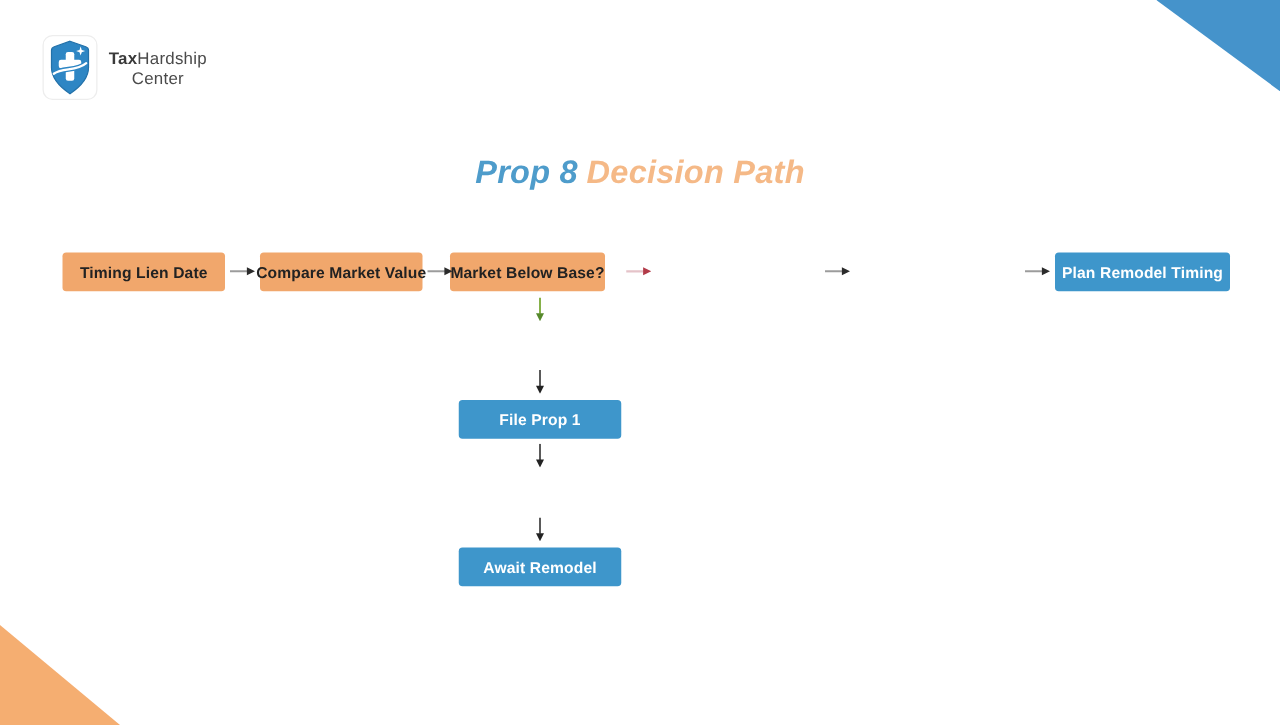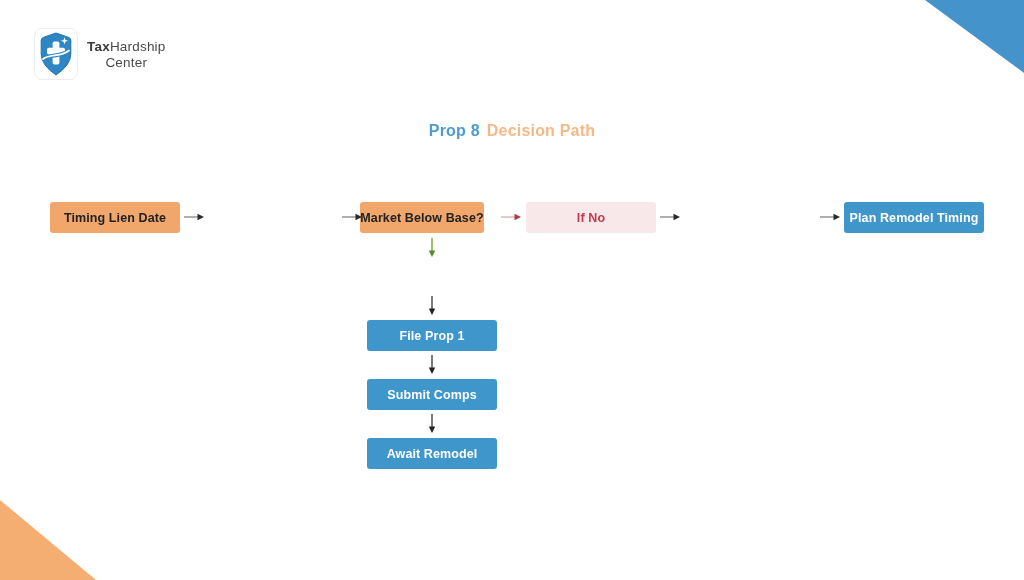--- a/index.html
+++ b/index.html
@@ -23,21 +23,21 @@
   .logo-card {
     width:44px; height:52px; border:1px solid #ededed; border-radius:8px;
     display:flex; align-items:center; justify-content:center; background:#fff;
   }
   .logo-text { margin-left:9px; margin-top:11px; text-align:center;
     font-size:13.5px; line-height:16px; color:#4a4a4a; letter-spacing:0.2px; }
   .logo-text .b { font-weight:bold; color:#3a3a3a; }
   
   .title {
     position:absolute; left:0; top:122px; width:1024px; text-align:center;
-    font-size:16px; font-weight:bold; letter-spacing:0.2px;
+    font-size:26px; font-weight:bold; letter-spacing:0.2px;font-style:italic;
   }
   .title .t1 { color:#4E9CCB; margin-right:7px; }
   .title .t2 { color:#F5B987; }
   
   .node {
     position:absolute; top:202px; height:31px; border-radius:3px;
     display:flex; align-items:center; justify-content:center;
     font-size:12.5px; font-weight:bold; white-space:nowrap; letter-spacing:0.1px;
   }
   .node.branch-node { top:auto; left:367px; width:130px; }
@@ -71,22 +71,22 @@
       <div><span class="b">Tax</span><span>Hardship</span></div>
       <div>Center</div>
     </div>
   </div>
 
   <div class="title">
     <span class="t1">Prop 8</span><span class="t2">Decision Path</span>
   </div>
 
   <div class="node orange" style="left:50px;width:130px">Timing Lien Date</div>
+  <div class="node orange" style="left:208px;width:130px">Compare Market Value</div>
   <div class="node orange" style="left:360px;width:124px">Market Below Base?</div>
-  <div class="node pink" style="left:526px;width:130px">If No</div>
   <div class="node blue" style="left:844px;width:140px">Plan Remodel Timing</div>
 
   <svg class="h-arrow" style="left:183px" width="22" height="10">
     <line x1="1" y1="5" x2="15" y2="5" stroke="#9C9C9C" stroke-width="1.6"></line>
     <path d="M14.5 1.8 L21 5 L14.5 8.2 Z" fill="#2B2B2B"></path>
   </svg>
   <svg class="h-arrow" style="left:341px" width="22" height="10">
     <line x1="1" y1="5" x2="15" y2="5" stroke="#9C9C9C" stroke-width="1.6"></line>
     <path d="M14.5 1.8 L21 5 L14.5 8.2 Z" fill="#2B2B2B"></path>
   </svg>
@@ -109,20 +109,19 @@
   </svg>
   <svg class="v-arrow" style="top:296px" width="10" height="19">
     <line x1="5" y1="0" x2="5" y2="13" stroke="#5A5A5A" stroke-width="1.6"></line>
     <path d="M1.8 12.5 L5 19 L8.2 12.5 Z" fill="#222222"></path>
   </svg>
   <div class="node blue branch-node" style="top:320px">File Prop 1</div>
   <svg class="v-arrow" style="top:355px" width="10" height="19">
     <line x1="5" y1="0" x2="5" y2="13" stroke="#5A5A5A" stroke-width="1.6"></line>
     <path d="M1.8 12.5 L5 19 L8.2 12.5 Z" fill="#222222"></path>
   </svg>
-  <div class="node blue branch-node" style="top:379px">Submit Comps</div>
   <svg class="v-arrow" style="top:414px" width="10" height="19">
     <line x1="5" y1="0" x2="5" y2="13" stroke="#5A5A5A" stroke-width="1.6"></line>
     <path d="M1.8 12.5 L5 19 L8.2 12.5 Z" fill="#222222"></path>
   </svg>
   <div class="node blue branch-node" style="top:438px">Await Remodel</div>
 
 </div>
 
 </body></html>

